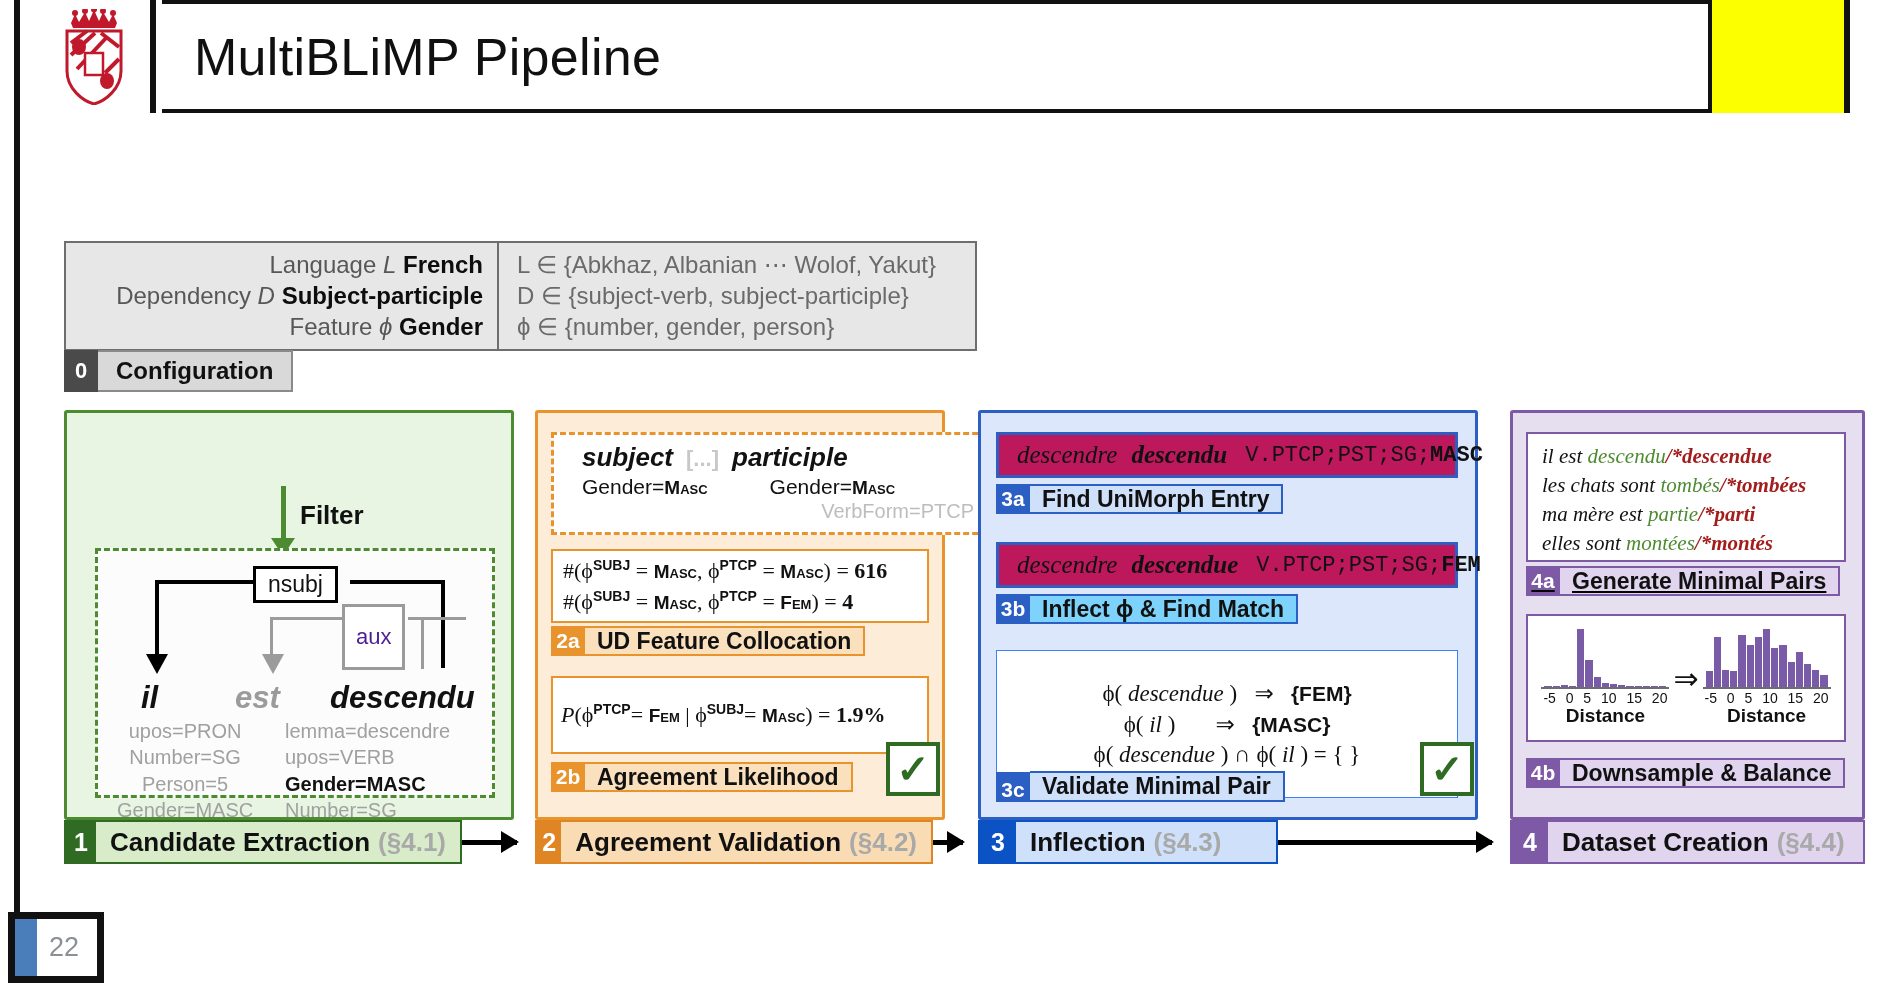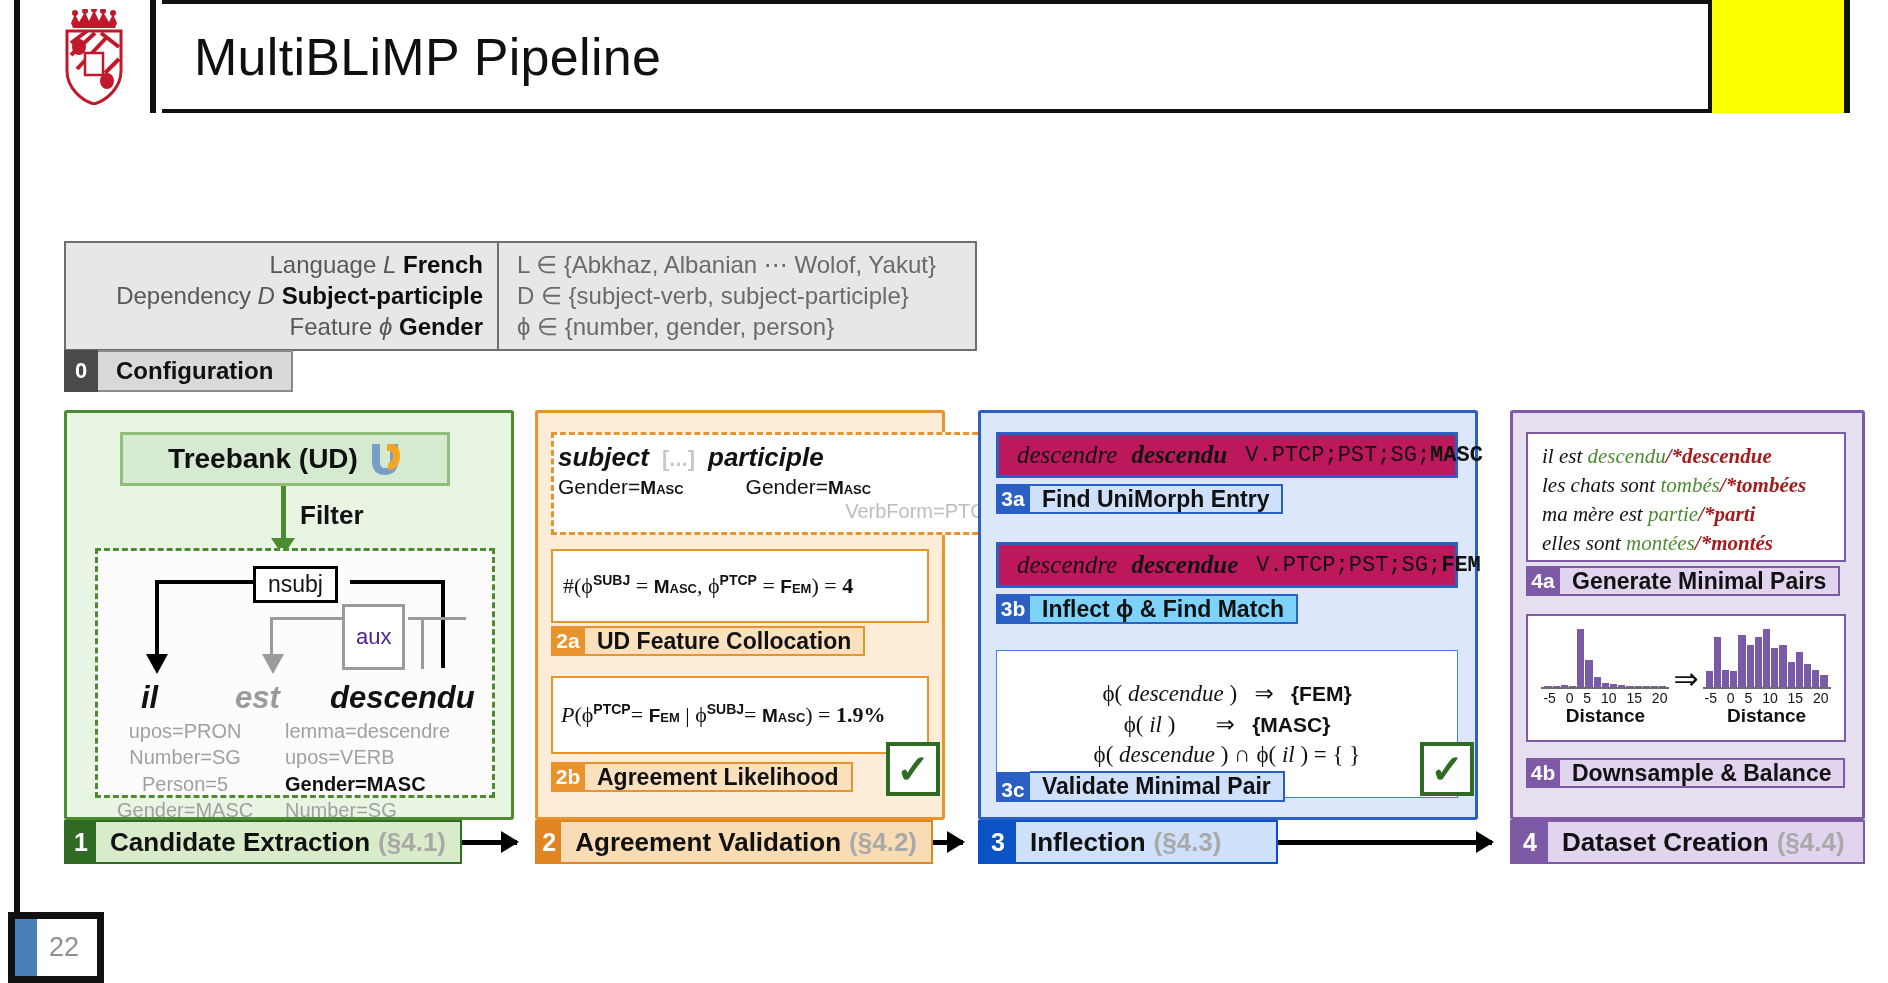--- a/index.html
+++ b/index.html
@@ -95,21 +95,21 @@
   .dep-arrowhead{position:absolute;width:0;height:0;border-left:11px solid transparent;
      border-right:11px solid transparent;border-top:20px solid #000;}
   .dep-arrowhead.gray{border-top-color:#9b9b9b;}
   .word{position:absolute;font-style:italic;font-weight:bold;font-size:31px;color:#111;}
   .word.gray{color:#9b9b9b;}
   .feats{position:absolute;font-size:20px;color:#a0a0a0;line-height:1.32;white-space:nowrap;}
   .feats b{color:#111;font-weight:bold;}
 
   
   #s2-top{position:absolute;left:551px;top:432px;width:454px;height:103px;background:#fff;
-     border:3px dashed #e8932b;box-sizing:border-box;padding:7px 4px;}
+     border:3px dashed #e8932b;box-sizing:border-box;padding:7px 28px;}
   .s2-words{display:flex;align-items:baseline;gap:13px;font-style:italic;font-weight:bold;font-size:26px;color:#111;}
   .s2-ell{color:#c8c8c8;font-style:normal;font-weight:bold;font-size:22px;}
   .s2-feats-row{display:flex;gap:34px;font-size:21px;color:#111;margin-top:2px;}
   .sc{font-variant:small-caps;font-weight:bold;font-size:19px;}
   .s2-gray{color:#bdbdbd;font-size:20px;text-align:right;margin-top:1px;}
 
   #s2-count{position:absolute;left:551px;top:549px;width:378px;height:74px;background:#fff;
      border:2px solid #e8932b;box-sizing:border-box;display:flex;flex-direction:column;
      justify-content:center;padding-left:10px;gap:4px;}
   .math{font-family:"Liberation Serif",serif;font-size:22px;color:#111;white-space:nowrap;}
@@ -156,21 +156,21 @@
   #s3b .st-label{background:#7dd3fc;border:2px solid #2b5fc4;border-left:none;box-sizing:border-box;}
   #s3c{left:996px;top:772px;background:#2b5fc4;align-items:flex-end;}
   #s3c .st-label{background:#cfe0fb;border:2px solid #2b5fc4;border-left:none;box-sizing:border-box;}
 
   
   #s4-pairs{position:absolute;left:1526px;top:432px;width:320px;height:130px;background:#fff;
      border:2px solid #7e5aa6;box-sizing:border-box;padding:8px 0 0 14px;}
   .pair{font-family:"Liberation Serif",serif;font-style:italic;font-size:21px;color:#111;line-height:1.38;white-space:nowrap;}
   .pair .good{color:#4d8b31;}
   .pair .bad{color:#a31d1d;font-weight:bold;}
-  #s4a{left:1526px;top:566px;background:#7e5aa6;}
+  #s4a{left:1526px;top:566px;background:#7e5aa6;text-decoration:underline;}
   #s4a .st-label{background:#e0d4ee;border:2px solid #7e5aa6;border-left:none;box-sizing:border-box;}
   #s4-hist{position:absolute;left:1526px;top:614px;width:320px;height:128px;background:#fff;
      border:2px solid #7e5aa6;box-sizing:border-box;display:flex;align-items:center;justify-content:center;gap:4px;}
   #s4b{left:1526px;top:758px;background:#7e5aa6;}
   #s4b .st-label{background:#e0d4ee;border:2px solid #7e5aa6;border-left:none;box-sizing:border-box;}
   .hist{width:128px;}
   .hist-bars{height:58px;display:flex;align-items:flex-end;gap:1px;border-bottom:2px solid #6d6d6d;padding:0 3px;}
   .hist-bars i{display:block;background:#7a5ba8;flex:1;}
   .hist-ticks{display:flex;justify-content:space-between;font-size:14px;color:#111;padding:1px 2px 0;font-style:normal;}
   .hist-title{text-align:center;font-size:19px;font-weight:bold;color:#111;margin-top:-1px;}
@@ -234,27 +234,20 @@
       <div class="cfg-row sym">ϕ  ∈ {number, gender, person}</div>
     </div>
   </div>
   <div id="config-tag">
     <div id="config-tag-num">0</div>
     <div id="config-tag-label">Configuration</div>
   </div>
 
   <div id="stage1" class="stage"></div>
 
-  <div id="treebank">
-    <span id="treebank-label">Treebank (UD)</span>
-    <svg width="34" height="36" viewBox="0 0 34 36">
-      <path d="M4 3 V21 C4 30 10 34 17 34 C24 34 30 30 30 21 V3 H22 V21 C22 25 20 27 17 27 C14 27 12 25 12 21 V3 Z" fill="#7b9ec9"></path>
-      <path d="M19 3 H24 C29 3 32 8 32 15 C32 24 27 29 20 29 V22 C23 22 25 19 25 15 C25 11 23 10 20 10 H19 Z" fill="#f5a623"></path>
-    </svg>
-  </div>
   <div id="filter-arrow"></div>
   <div id="filter-label">Filter</div>
 
   <div id="tree-box"></div>
 
   <div class="dep-line" style="left:155px;top:580px;width:102px;height:4px;"></div>
   <div class="dep-line" style="left:155px;top:580px;width:4px;height:78px;"></div>
   <div class="dep-arrowhead" style="left:146px;top:654px;"></div>
   <div class="dep-line" style="left:350px;top:580px;width:95px;height:4px;"></div>
   <div class="dep-line" style="left:441px;top:580px;width:4px;height:88px;"></div>
@@ -301,20 +294,23 @@
       <span>participle</span>
     </div>
     <div class="s2-feats-row">
       <span>Gender=<span class="sc">Masc</span></span>
       <span style="margin-left:28px;">Gender=<span class="sc">Masc</span></span>
     </div>
     <div class="s2-gray">VerbForm=PTCP</div>
   </div>
 
   <div id="s2-count">
+    <div class="math">
+      #(ϕ<sup>SUBJ</sup> = <span class="smc">Masc</span>, ϕ<sup>PTCP</sup> = <span class="smc">Masc</span>) = <b>616</b>
+    </div>
     <div class="math">
       #(ϕ<sup>SUBJ</sup> = <span class="smc">Masc</span>, ϕ<sup>PTCP</sup> = <span class="smc">Fem</span>) = <b>4</b>
     </div>
   </div>
   <div id="s2a" class="subtag">
     <div class="st-num">2a</div>
     <div class="st-label">UD Feature Collocation</div>
   </div>
 
   <div id="s2-prob">

